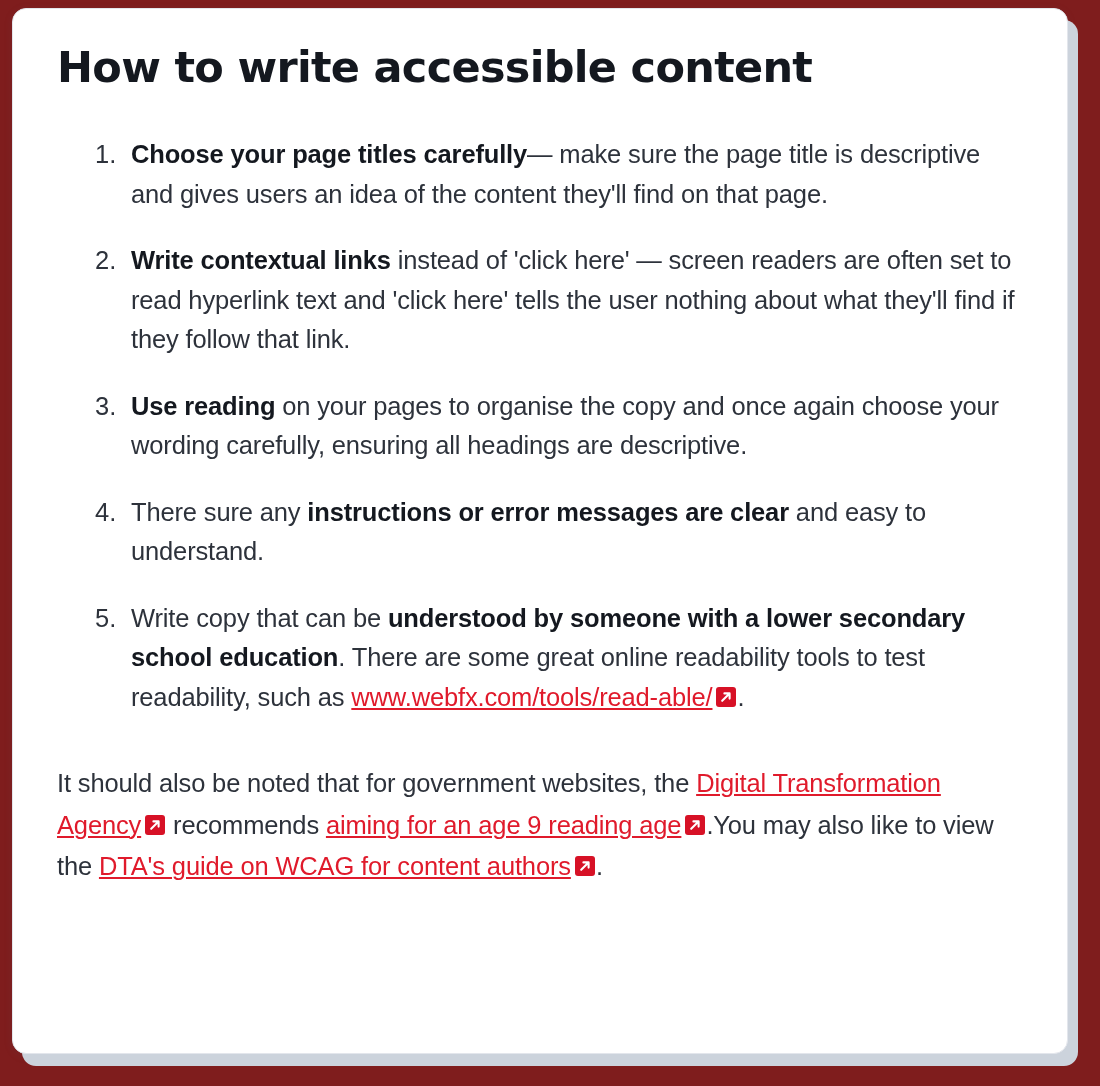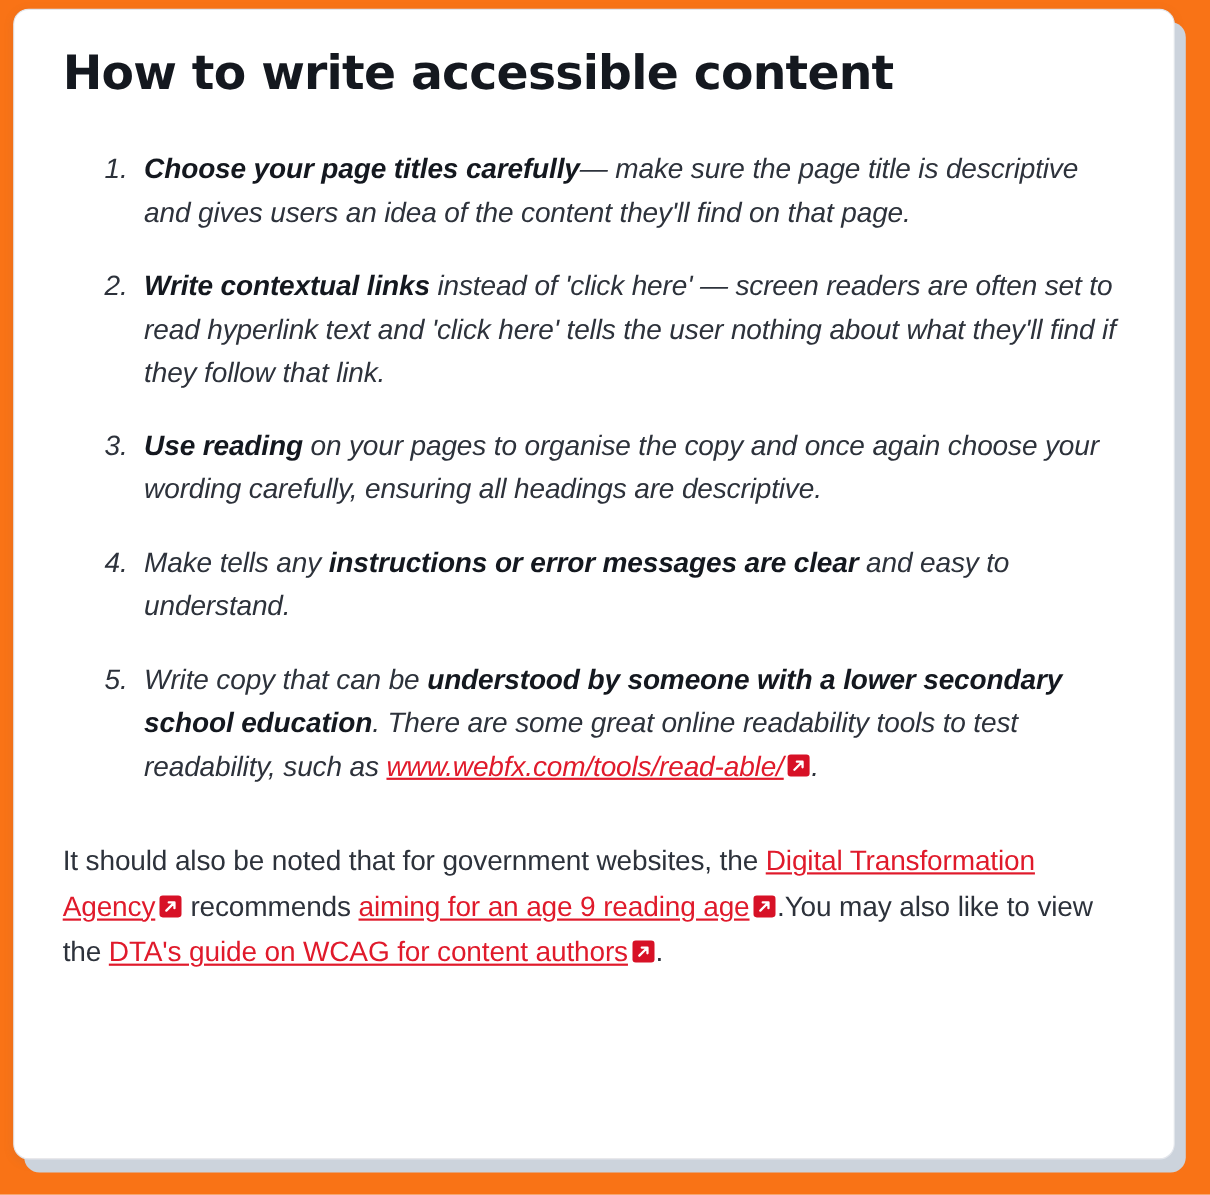--- a/index.html
+++ b/index.html
@@ -18,21 +18,21 @@
     overflow: hidden;
   }
 
   
   #stage {
     position: absolute;
     left: 0;
     top: 0;
     width: 1100px;
     height: 1086px;
-    background: #f97316;
+    background: #7f1d1d;
   }
 
   #card {
     position: absolute;
     left: 12px;
     top: 8px;
     width: 1056px;
     height: 1046px;
     background: #ffffff;
     border: 1px solid #e3e6ec;
@@ -60,21 +60,20 @@
     color: #2d323b;
     letter-spacing: -0.15px;
   }
 
   p.intro { margin-bottom: 26px; }
 
   ol.tips {
     margin: 0 0 22px 0;
     padding-left: 66px;
     list-style-position: outside;
-    font-style: italic;
   }
 
   ol.tips > li {
     font-size: 25.5px;
     line-height: 1.55;
     color: #2d323b;
     letter-spacing: -0.15px;
     margin-bottom: 27px;
     padding-left: 8px;
   }
@@ -145,21 +144,21 @@
 
       <li>
         <span class="strong">Write contextual links</span><span> instead of 'click here' — screen readers are often set to read hyperlink text and 'click here' tells the user nothing about what they'll find if they follow that link.</span>
       </li>
 
       <li>
         <span class="strong">Use reading</span><span> on your pages to organise the copy and once again choose your wording carefully, ensuring all headings are descriptive.</span>
       </li>
 
       <li>
-        <span>Make tells any </span><span class="strong">instructions or error messages are clear</span><span> and easy to understand.</span>
+        <span>There sure any </span><span class="strong">instructions or error messages are clear</span><span> and easy to understand.</span>
       </li>
 
       <li>
         <span>Write copy that can be </span><span class="strong">understood by someone with a lower secondary school education</span><span>. There are some great online readability tools to test readability, such as </span><span class="nowrap"><a class="ext-link" href="#">www.webfx.com/tools/read-able/</a><span class="ext-icon"><svg viewBox="0 0 16 16" aria-hidden="true">
                 <path d="M4.2 11.8 L11 5 M6.4 4.4 H11.6 V9.6" fill="none" stroke="#ffffff" stroke-width="2.1" stroke-linecap="round" stroke-linejoin="round"></path>
               </svg></span></span><span>.</span>
       </li>
 
     </ol>
 

